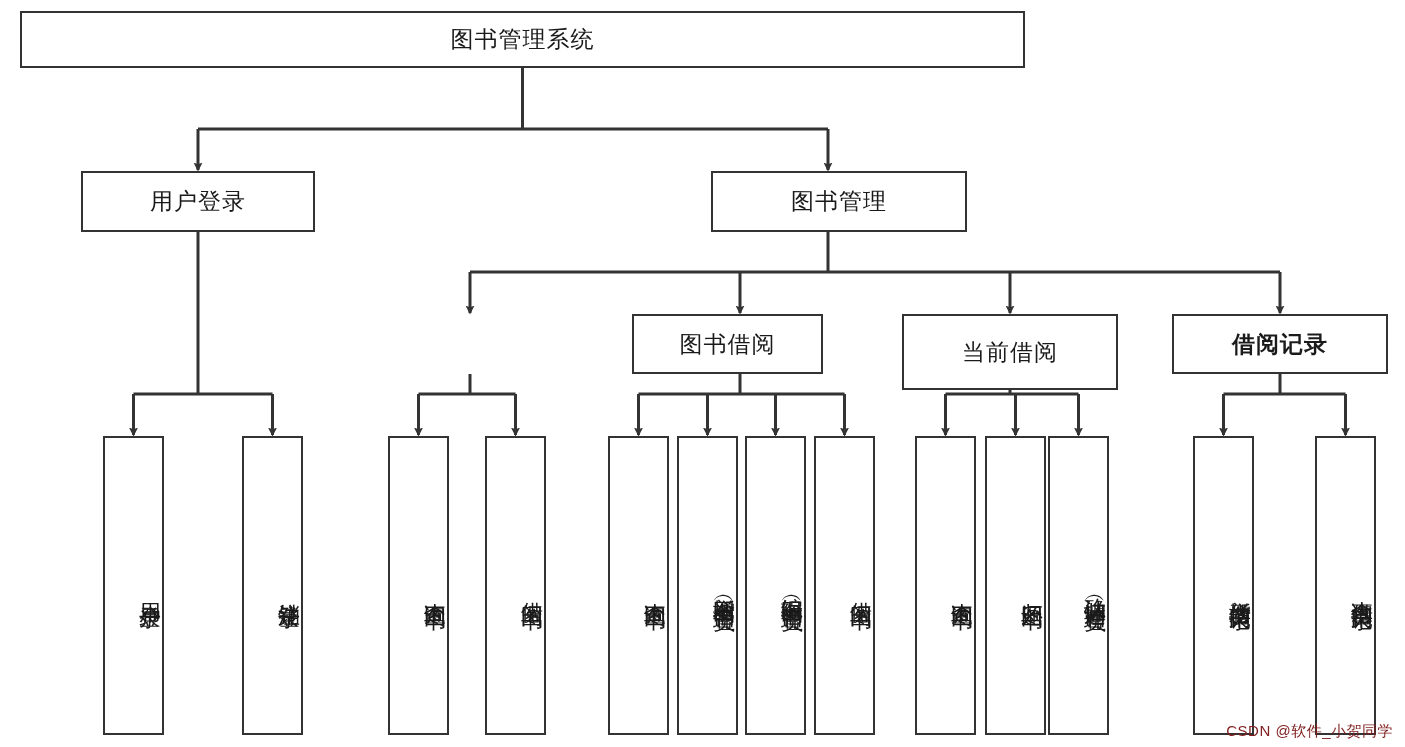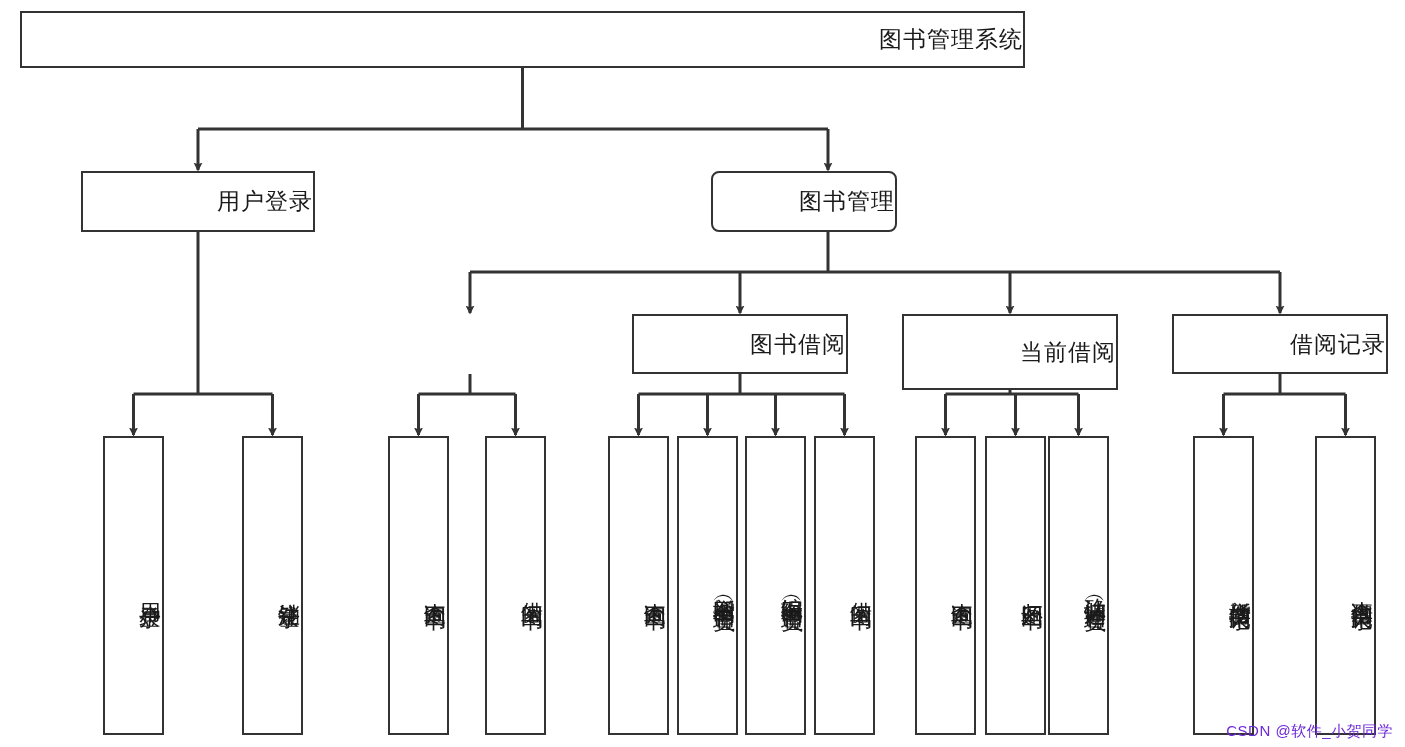--- a/index.html
+++ b/index.html
@@ -24,21 +24,21 @@
     width: 1405px;
     height: 747px;
   }
   .node {
     position: absolute;
     box-sizing: border-box;
     border: 2px solid #333333;
     background: #ffffff;
     display: flex;
     align-items: center;
-    justify-content: flex-end;
+    justify-content: center;
     color: #1a1a1a;
   }
   .node.horiz {
     font-size: 23px;
     letter-spacing: 1px;
   }
   .node.vert {
     writing-mode: vertical-rl;
     text-orientation: upright;
     font-size: 22px;
@@ -52,21 +52,21 @@
   .node.vert .vlabel {
     writing-mode: vertical-rl;
     text-orientation: upright;
     white-space: nowrap;
   }
   .watermark {
     position: absolute;
     right: 12px;
     bottom: 6px;
     font-size: 15px;
-    color: #6d28d9;
+    color: #7f1d1d;
     white-space: nowrap;
     letter-spacing: 0.5px;
   }
 </style>
 </head>
 <body>
 
 <div id="canvas">
   <svg id="edges" viewBox="0 0 1405 747" xmlns="http://www.w3.org/2000/svg">
     <defs>
@@ -112,34 +112,34 @@
   </svg>
 
   <div class="node horiz" style="left: 20px; top: 11px; width: 1005px; height: 57px;">
       <span>图书管理系统</span>
     </div>
 
   <div class="node horiz" style="left: 81px; top: 171px; width: 234px; height: 61px;">
       <span>用户登录</span>
     </div>
 
-  <div class="node horiz" style="left: 711px; top: 171px; width: 186px; height: 61px; border-radius: 8px;">
+  <div class="node horiz" style="left: 711px; top: 171px; width: 256px; height: 61px;">
       <span>图书管理</span>
     </div>
 
 
-  <div class="node horiz" style="left: 632px; top: 314px; width: 216px; height: 60px;">
+  <div class="node horiz" style="left: 632px; top: 314px; width: 191px; height: 60px;">
       <span>图书借阅</span>
     </div>
 
   <div class="node horiz" style="left: 902px; top: 314px; width: 216px; height: 76px;">
       <span>当前借阅</span>
     </div>
 
-  <div class="node horiz" style="left: 1172px; top: 314px; width: 216px; height: 60px;">
+  <div class="node horiz" style="left: 1172px; top: 314px; width: 216px; height: 60px; font-weight: bold;">
       <span>借阅记录</span>
     </div>
 
   <div class="node vert" style="left: 103px; top: 436px; width: 61px; height: 299px;">
       <span class="vlabel">用户登录</span>
     </div>
 
   <div class="node vert" style="left: 242px; top: 436px; width: 61px; height: 299px;">
       <span class="vlabel">注销登录</span>
     </div>

